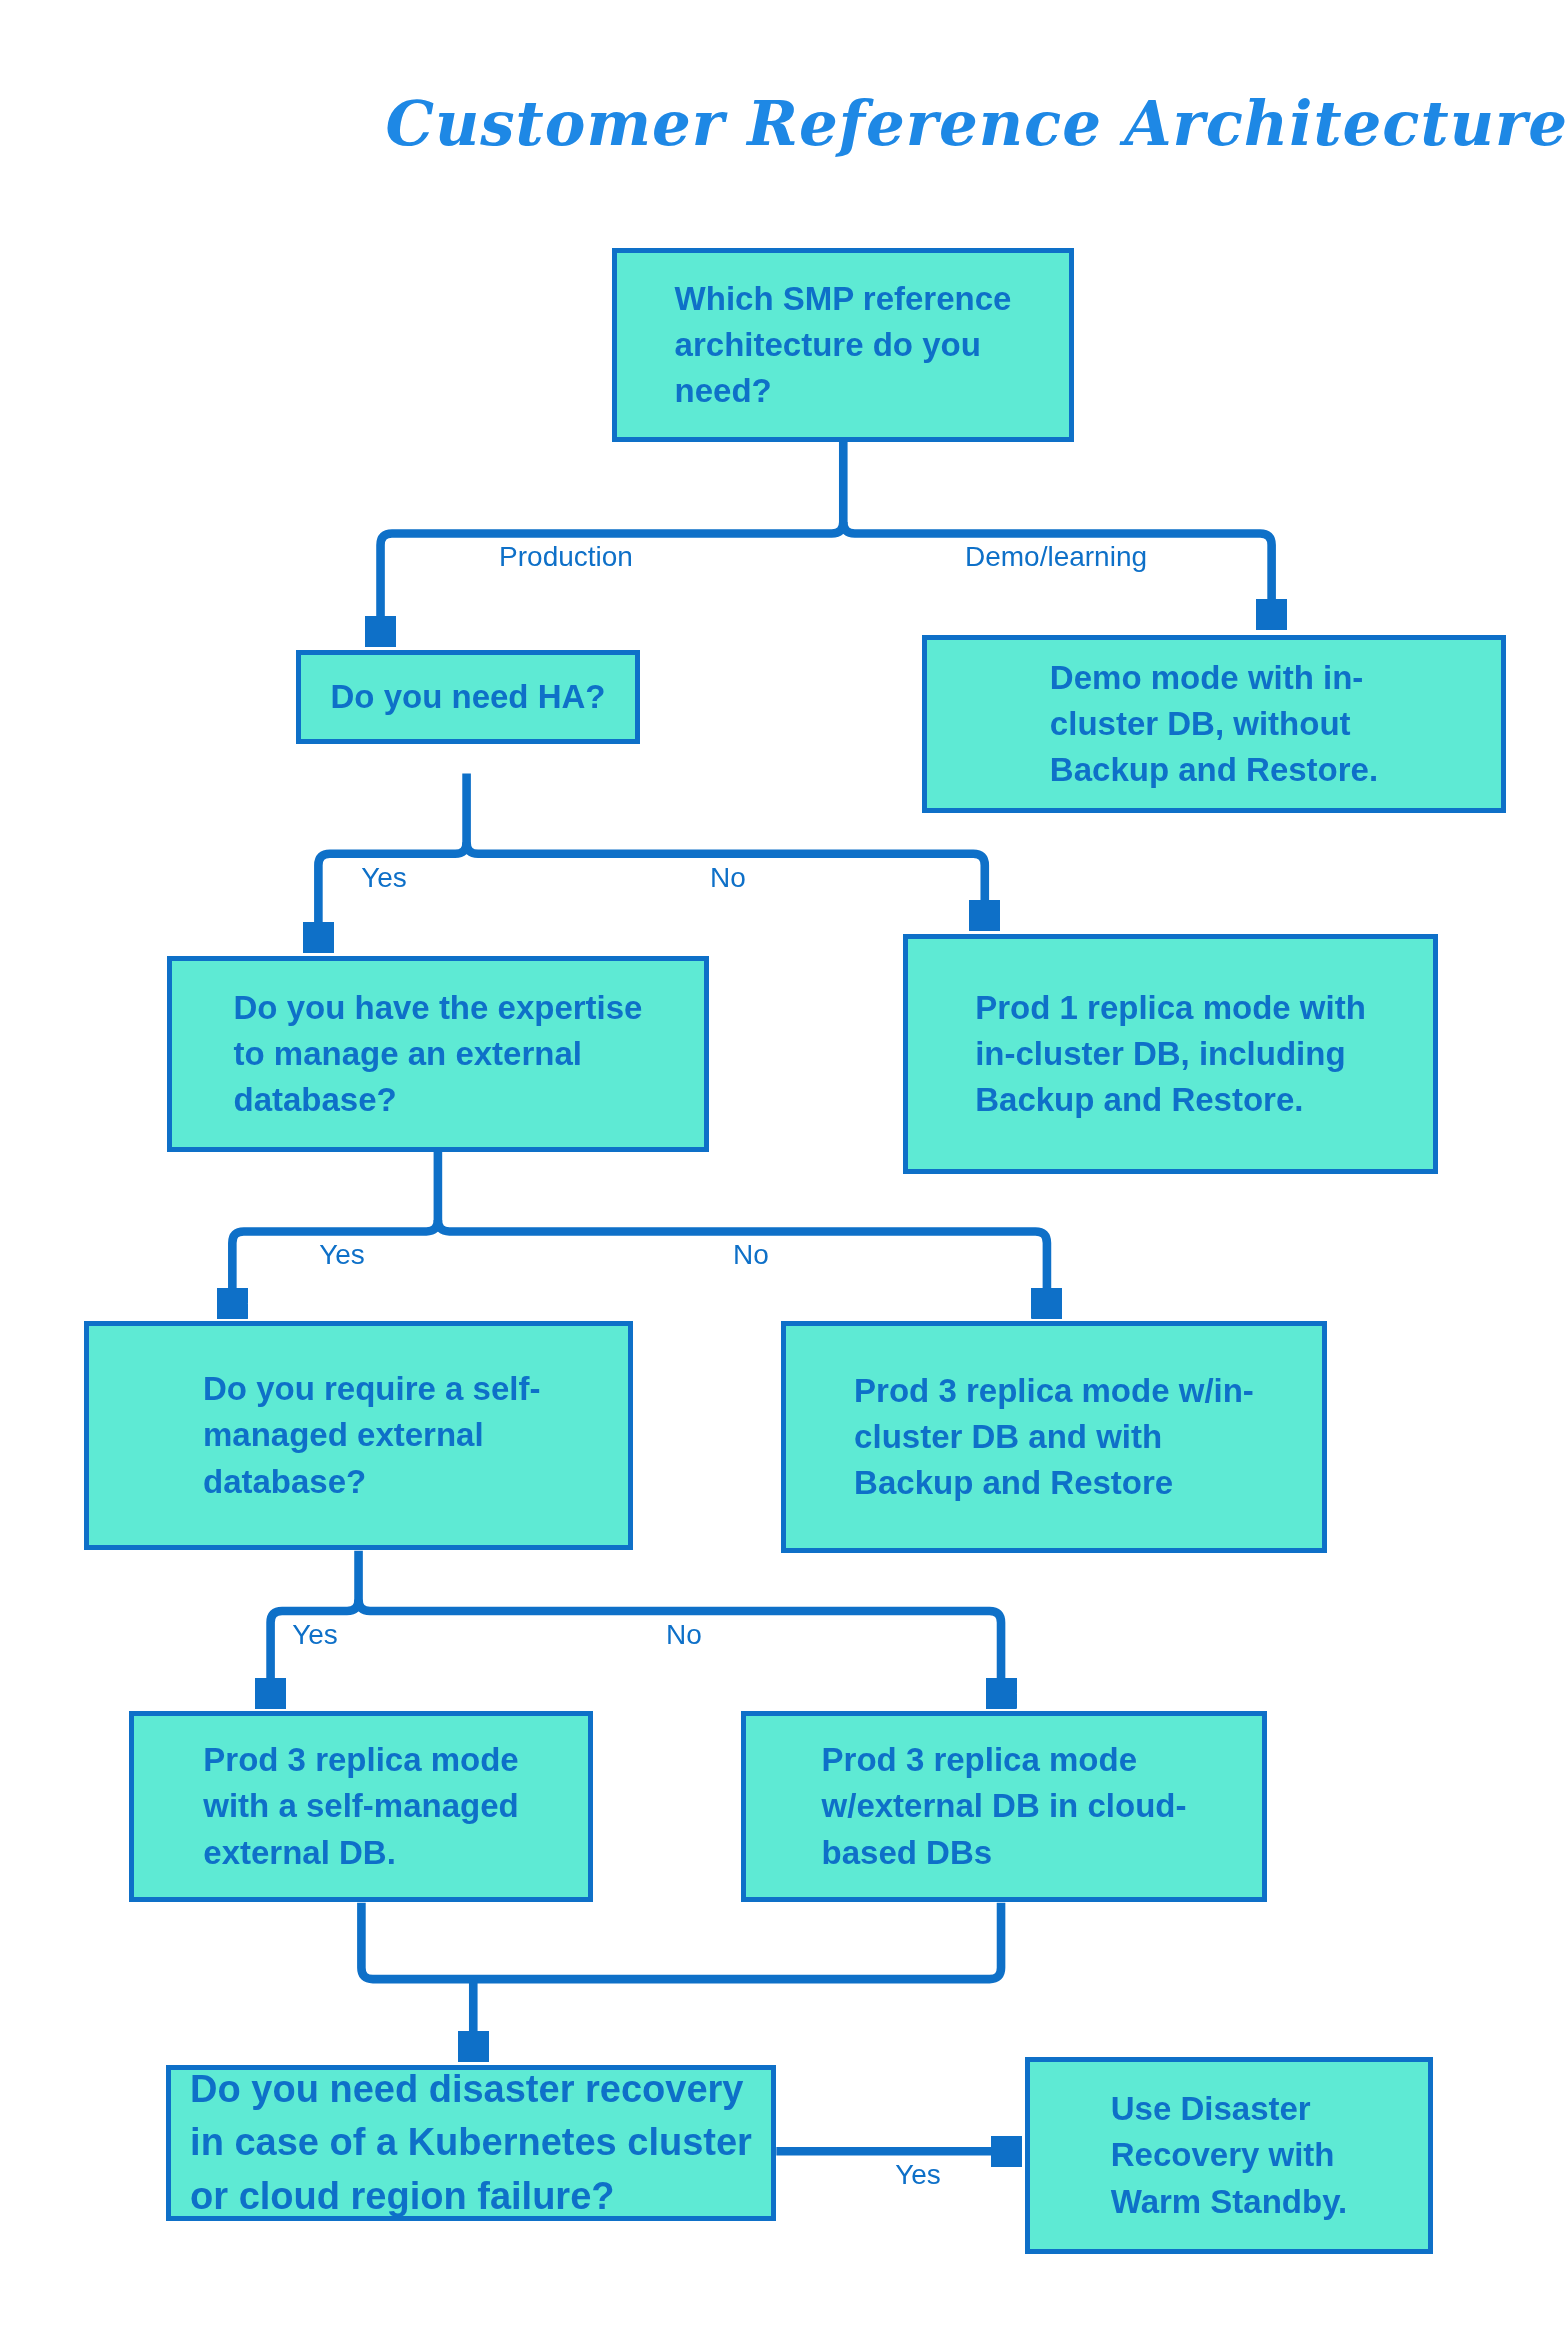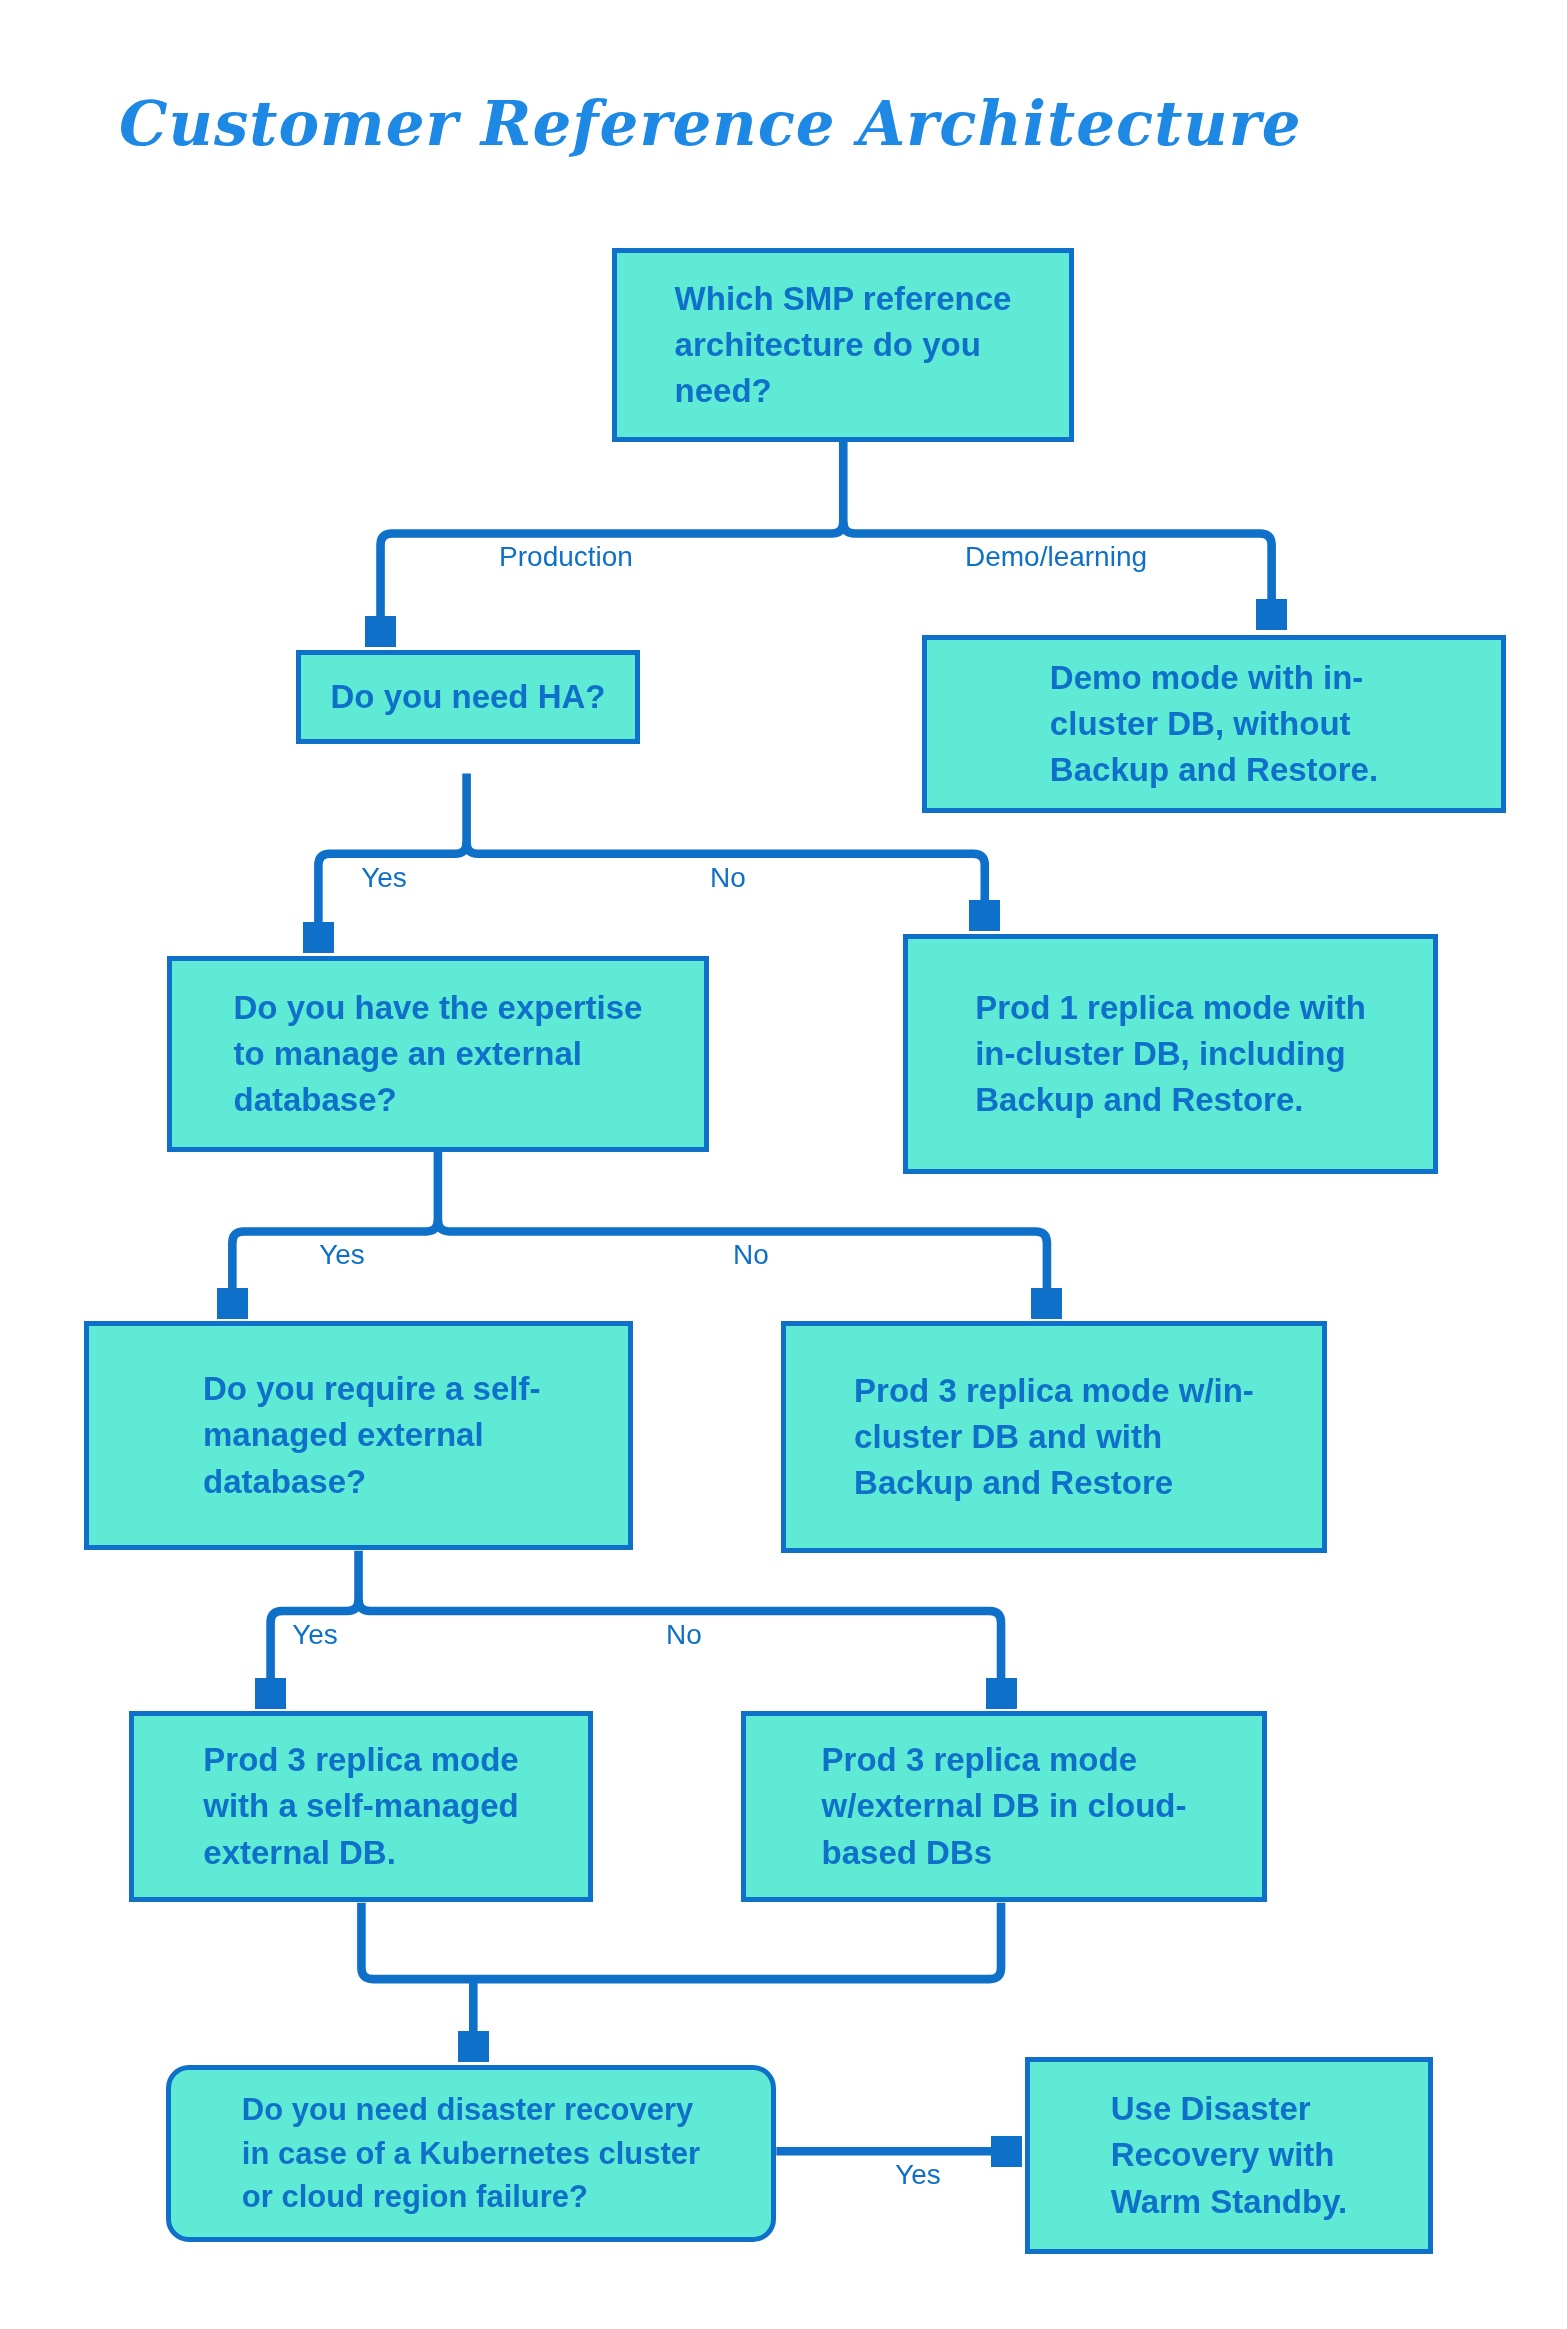--- a/index.html
+++ b/index.html
@@ -13,21 +13,21 @@
   .canvas{
     position:relative;
     width:1568px;height:2330px;
     background:var(--bg);
     overflow:hidden;
   }
   .page-title{
     position:absolute;
     left:0;right:0;top:88px;
     padding-left:119px;
-    text-align:left;
+    text-align:right;
     font-family:"DejaVu Serif", serif;
     font-style:italic;
     font-weight:bold;
     font-size:61px;
     letter-spacing:1px;
     color:var(--title-blue);
     margin:0;
   }
   .connectors{
     position:absolute;left:0;top:0;width:1568px;height:2330px;
@@ -67,21 +67,21 @@
   
   #n-root       {left:612px;  top:248px;  width:462px; height:194px;}
   #n-ha         {left:296px;  top:650px;  width:344px; height:94px;}
   #n-demo       {left:922px;  top:635px;  width:584px; height:178px;}
   #n-expertise  {left:167px;  top:956px; width:542px; height:196px;}
   #n-prod1      {left:903px;  top:934px;  width:535px; height:240px;}
   #n-selfq      {left:84px;   top:1321px; width:549px; height:229px;padding-left:36px;}
   #n-prod3in    {left:781px;  top:1321px; width:546px; height:232px;}
   #n-prod3self  {left:129px;  top:1711px; width:464px; height:191px;}
   #n-prod3cloud {left:741px;  top:1711px; width:526px; height:191px;}
-  #n-drq        {left:166px;  top:2065px; width:610px; height:177px; font-size:31px;border-radius:23px;}
+  #n-drq        {left:166px;  top:2065px; width:610px; height:156px; font-size:38px;}
   #n-dra        {left:1025px; top:2057px; width:408px; height:197px;}
   
   #l-production {left:566px;  top:533px;}
   #l-demo       {left:1056px; top:533px;}
   #l-yes2       {left:384px;  top:854px;}
   #l-no2        {left:728px;  top:854px;}
   #l-yes3       {left:342px;  top:1231px;}
   #l-no3        {left:751px;  top:1231px;}
   #l-yes4       {left:315px;  top:1611px;}
   #l-no4        {left:684px;  top:1611px;}

